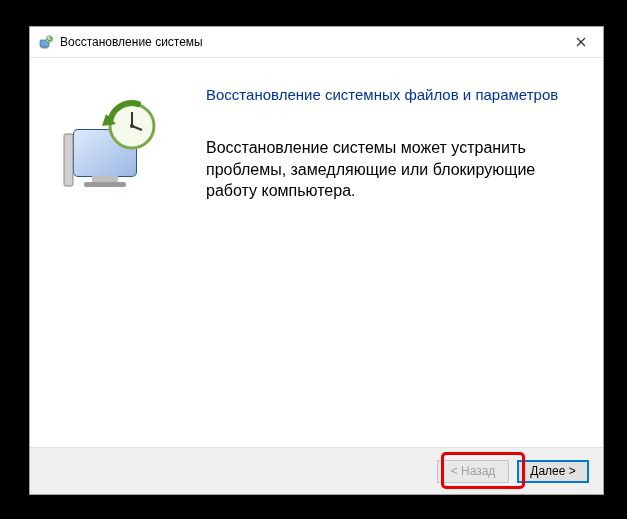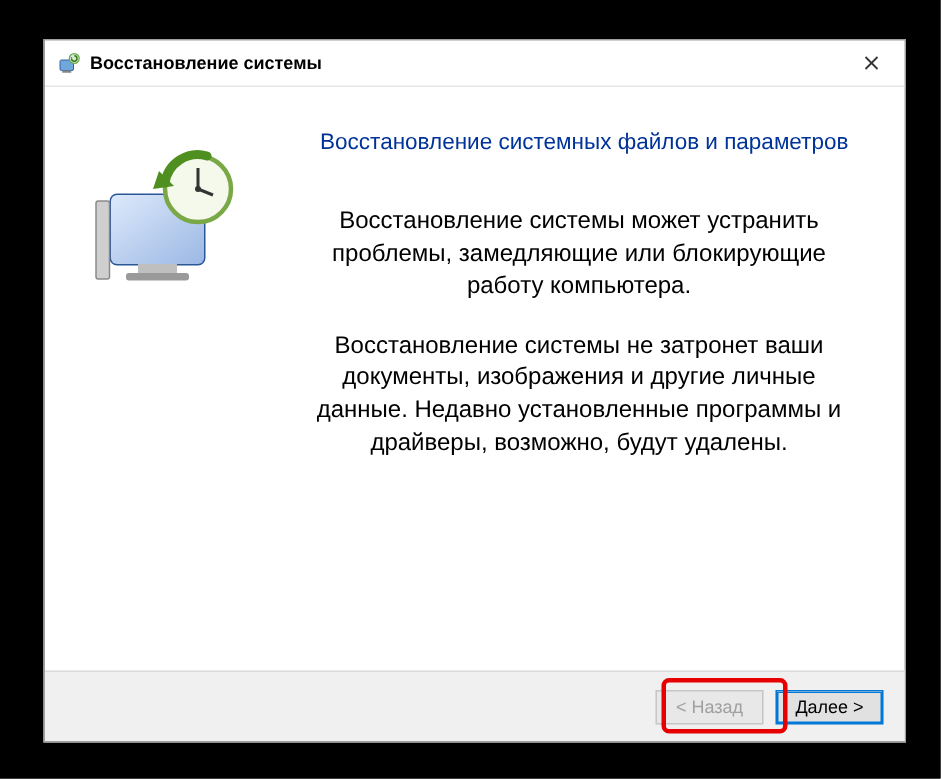--- a/index.html
+++ b/index.html
@@ -42,21 +42,20 @@
   }
   .title-icon {
     width: 16px;
     height: 16px;
     margin-right: 6px;
     position: relative;
   }
   .title-text {
     font-size: 12px;
     color: #000;
-    font-weight: bold;
   }
   .close-btn {
     position: absolute;
     right: 0;
     top: 0;
     width: 45px;
     height: 29px;
     display: flex;
     align-items: center;
     justify-content: center;
@@ -77,21 +76,20 @@
     justify-content: center;
     align-items: flex-start;
   }
   .restore-glyph {
     width: 110px;
     height: 110px;
   }
   .content {
     flex: 1;
     padding: 28px 30px 10px 6px;
-    text-align: center;
   }
   .heading {
     font-size: 15px;
     color: #003399;
     margin-bottom: 34px;
   }
   .para {
     font-size: 16px;
     color: #000;
     line-height: 1.35;
@@ -188,21 +186,20 @@
           <circle cx="72" cy="30" r="2" fill="#333"></circle>
 
           <path d="M50 26 A22 22 0 0 1 78 8" fill="none" stroke="#4f8f1f" stroke-width="6" stroke-linecap="round"></path>
           <polygon points="46,18 56,28 42,30" fill="#4f8f1f"></polygon>
         </svg>
       </div>
 
       <div class="content">
         <div class="heading">Восстановление системных файлов и параметров</div>
         <div class="para">Восстановление системы может устранить проблемы, замедляющие или блокирующие работу компьютера.</div>
-        <div class="para">Восстановление системы не затронет ваши документы, изображения и другие личные данные. Недавно установленные программы и драйверы, возможно, будут удалены.</div>
       </div>
     </div>
 
     <div class="footer">
       <button class="wiz-btn" disabled="">&lt; Назад</button>
       <button class="wiz-btn default">Далее &gt;</button>
     </div>
 
   </div>
 

